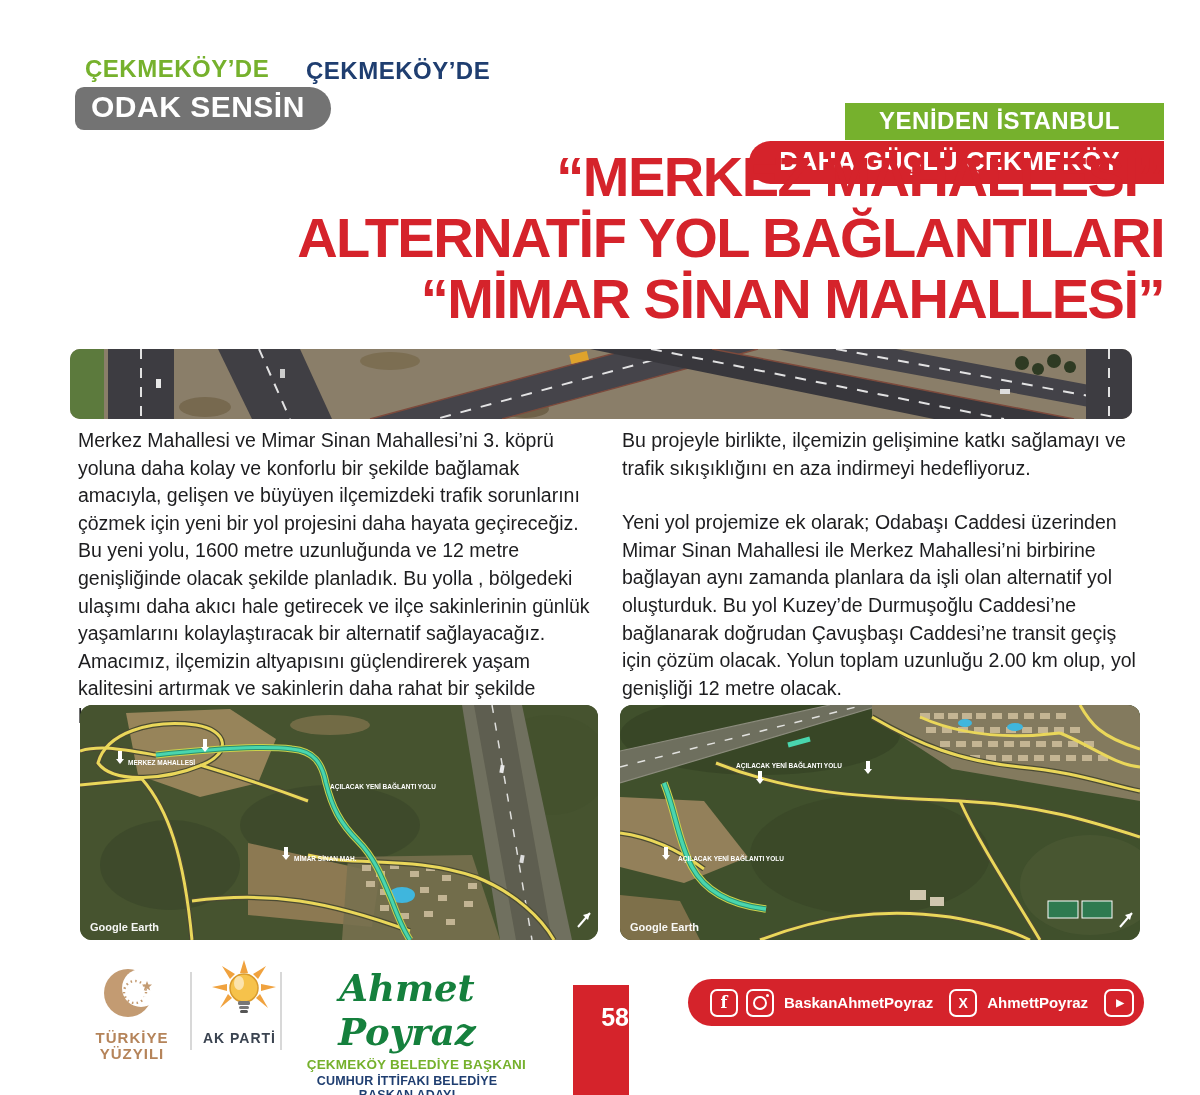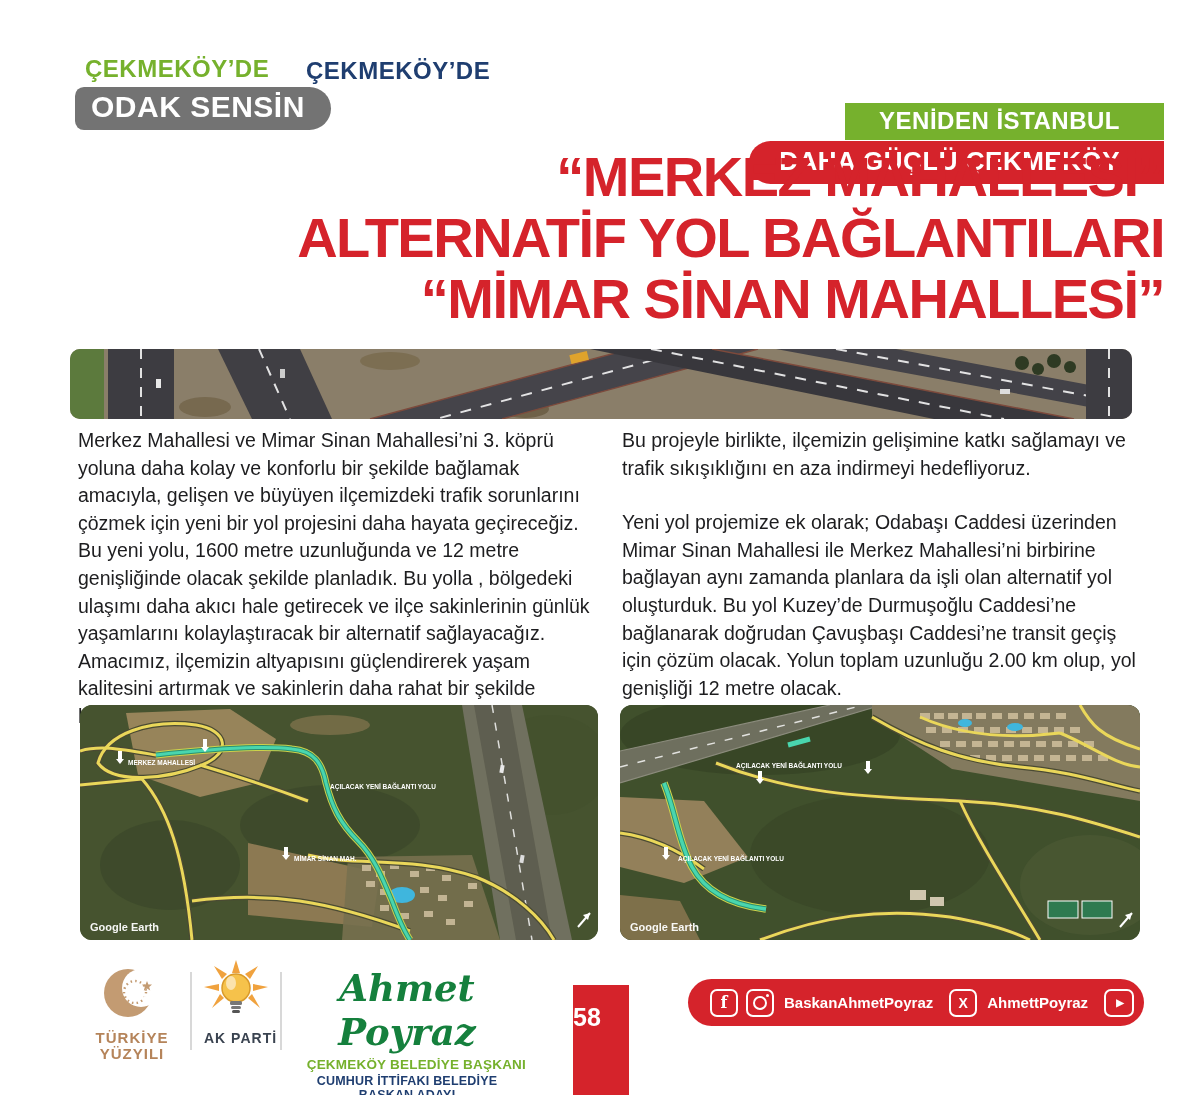--- a/index.html
+++ b/index.html
@@ -39,29 +39,29 @@
   .map{position:absolute;top:705px;height:235px;border-radius:12px;overflow:hidden;background:#40502c;}
   .map-left{left:80px;width:518px;}
   .map-right{left:620px;width:520px;}
   .map svg{display:block;width:100%;height:100%;}
 
   
   .ty-block{position:absolute;left:80px;top:962px;width:104px;text-align:center;}
   .ty-text{color:#b5845a;font-size:15px;line-height:16px;font-weight:800;letter-spacing:1px;margin-top:2px;}
   .v-div{position:absolute;width:2px;height:78px;background:#d8d8d8;top:972px;}
   .v-div-1{left:190px;} .v-div-2{left:280px;}
-  .ak-block{position:absolute;left:204px;top:960px;width:80px;text-align:left;}
+  .ak-block{position:absolute;left:196px;top:960px;width:80px;text-align:right;}
   .ak-text{color:#3a4350;font-size:14px;font-weight:700;letter-spacing:1px;margin-top:0px;}
   .sig-block{position:absolute;left:288px;top:966px;width:238px;text-align:center;}
   .sig-name{font-family:"DejaVu Serif",serif;font-style:italic;font-weight:700;font-size:37px;
             color:#15803d;line-height:44px;}
   .sig-role1{color:#76b12d;font-size:13.5px;font-weight:800;margin-top:3px;letter-spacing:.2px;text-align:right;}
   .sig-role2{color:#1f3e70;font-size:12.5px;font-weight:800;margin-top:2px;letter-spacing:.2px;}
   .page-num-block{position:absolute;left:573px;top:985px;width:56px;height:110px;background:#d5232b;}
-  .page-num{color:#fff;font-size:25px;font-weight:800;text-align:left;margin-top:18px;}
+  .page-num{color:#fff;font-size:25px;font-weight:800;text-align:right;margin-top:18px;}
   .social-pill{position:absolute;left:688px;top:979px;width:456px;height:47px;background:#d5232b;
                border-radius:24px;display:flex;align-items:center;padding:0 0 0 22px;box-sizing:border-box;
                color:#fff;font-size:15px;font-weight:700;gap:8px;}
   .sicon{width:24px;height:24px;border:2px solid #fff;border-radius:7px;display:flex;align-items:center;
          justify-content:center;font-weight:700;flex:none;position:relative;}
   .sicon.fb{font-size:16px;font-family:"DejaVu Serif",serif;}
   .ig-circle{width:10px;height:10px;border:2px solid #fff;border-radius:50%;display:block;}
   .ig-dot{position:absolute;right:3px;top:3px;width:3px;height:3px;background:#fff;border-radius:50%;}
   .sicon.xx{font-size:14px;}
   .sicon.yt{font-size:10px;padding-left:2px;}

